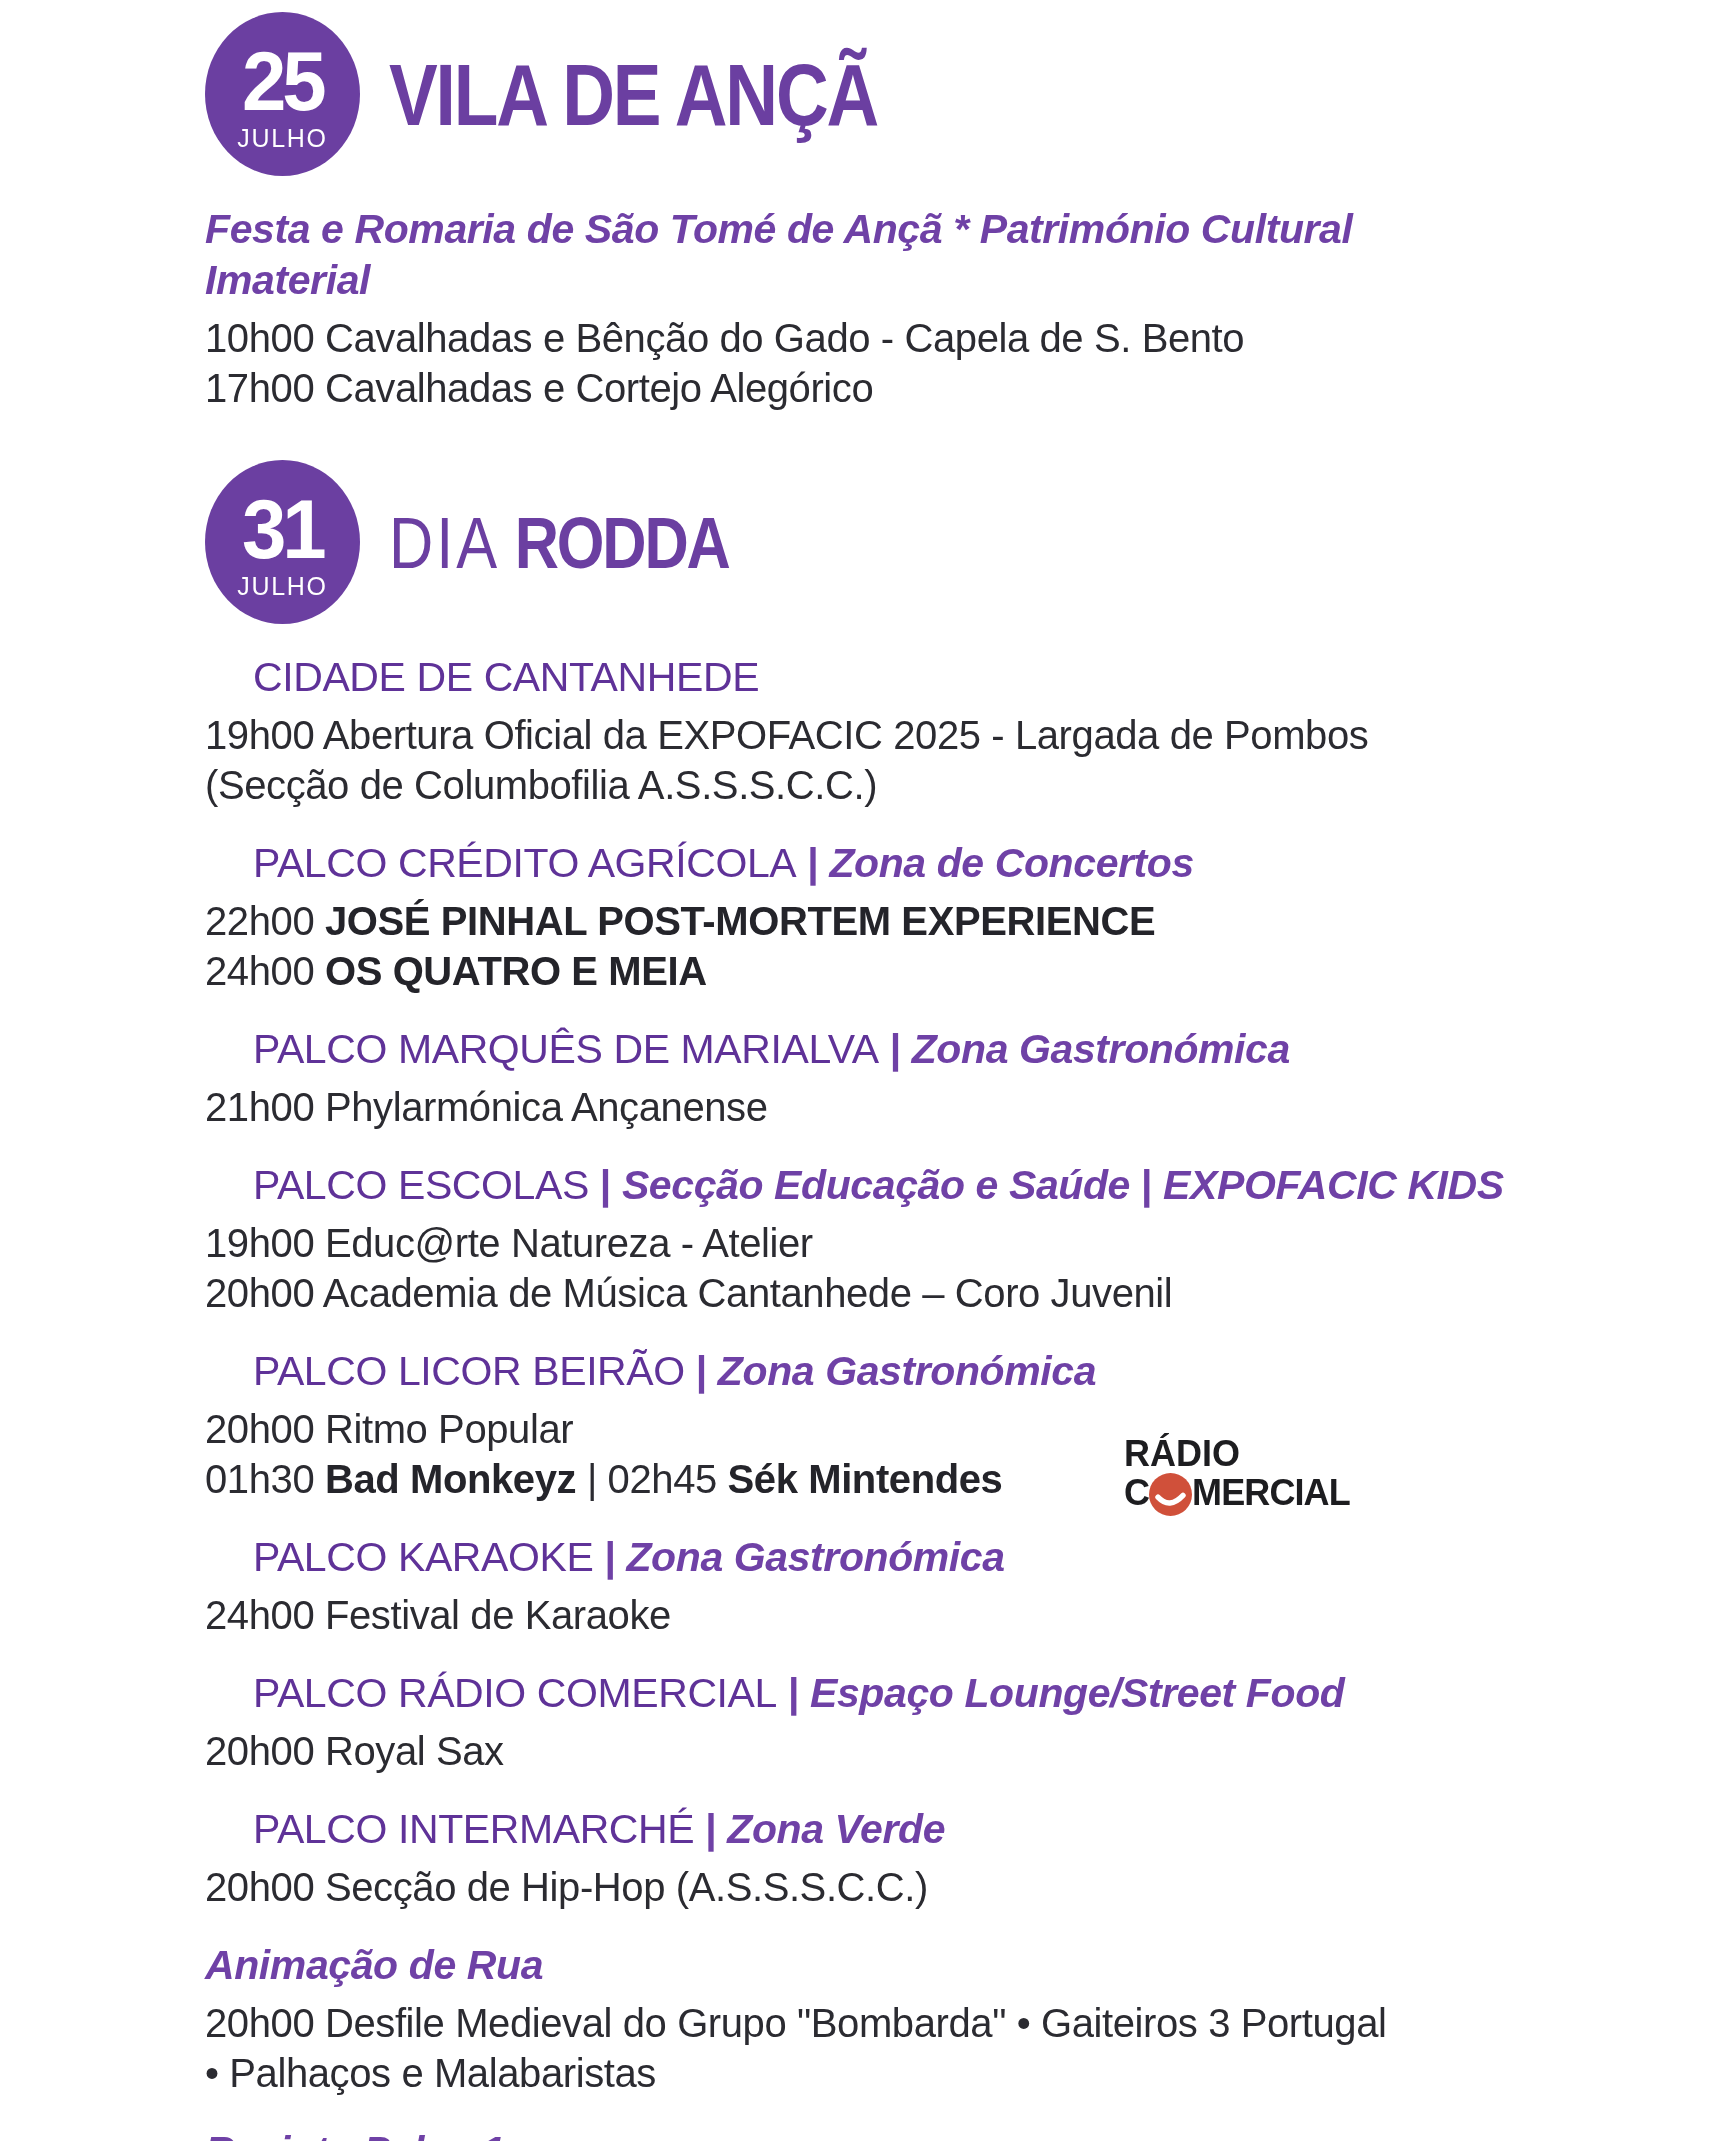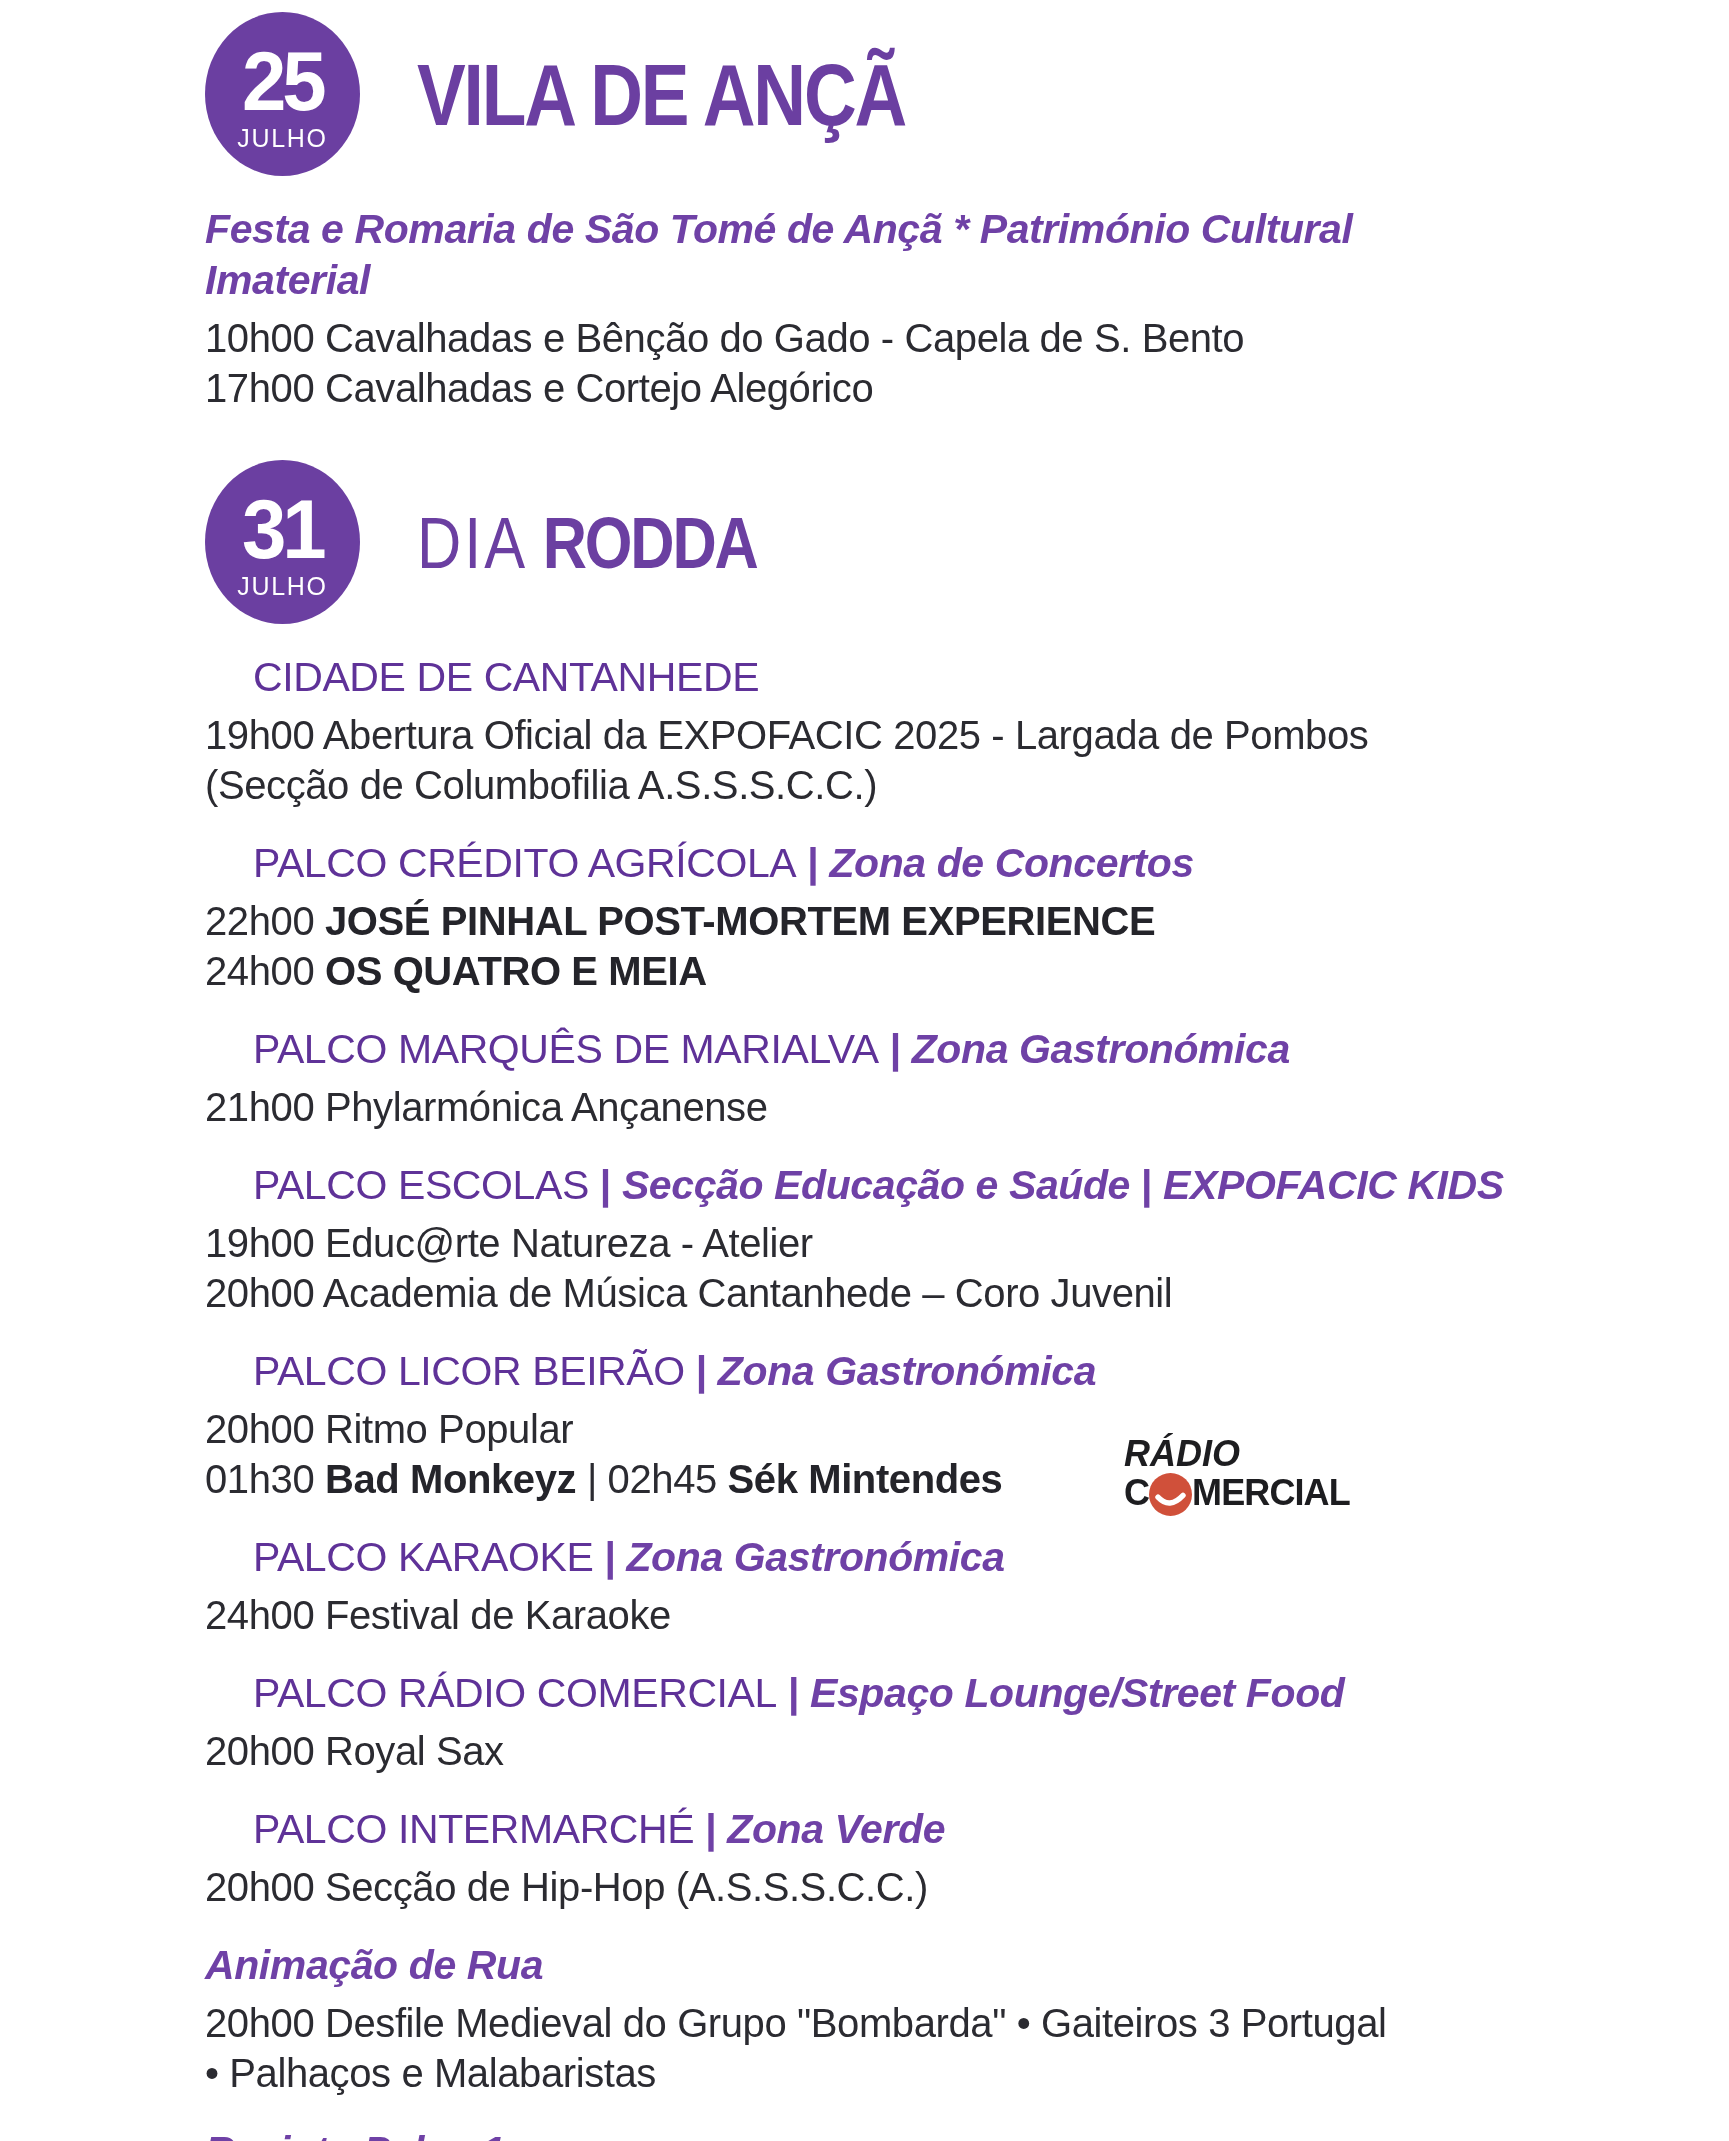--- a/index.html
+++ b/index.html
@@ -11,21 +11,21 @@
     -webkit-font-smoothing:antialiased;
   }
   #flyer{
     position:relative;
     box-sizing:border-box;
     width:1729px;height:2142px;
     padding:12.2px 70px 0 205px;
   }
   
   .day-header{
-    display:flex;align-items:center;gap:57px;
+    display:flex;align-items:center;gap:29px;
   }
   .day-header.second{margin-top:47px;}
   .badge{
     flex:0 0 auto;
     width:155px;height:164px;
     border-radius:50%;
     background:var(--purple-main);
     display:flex;flex-direction:column;align-items:center;justify-content:center;
     color:#fff;
   }
@@ -60,21 +60,21 @@
   .seg-sep{color:var(--purple-zone);font-weight:700;}
   .seg-time{color:var(--ink);font-weight:400;}
   .seg-text{color:var(--ink);font-weight:400;}
   .seg-artist{color:var(--ink-strong);font-weight:700;letter-spacing:-0.4px;}
   
   .rc-logo{
     position:absolute;left:919px;bottom:-10.5px;width:253px;
   }
   .rc-line1{
     font-size:36px;font-weight:800;color:var(--logo-black);
-    line-height:0.95;letter-spacing:0px;font-style:italic;
+    line-height:0.95;letter-spacing:0px;
   }
   .rc-line2{
     font-size:36px;font-weight:800;color:var(--logo-black);
     letter-spacing:-0.9px;line-height:1;
     display:flex;align-items:center;margin-top:0.9px;
   }
   .rc-o{display:inline-flex;margin:0 0px;position:relative;top:0.9px;}
   .rc-o svg{width:43px;height:43px;display:block;}
 </style>
 </head>

